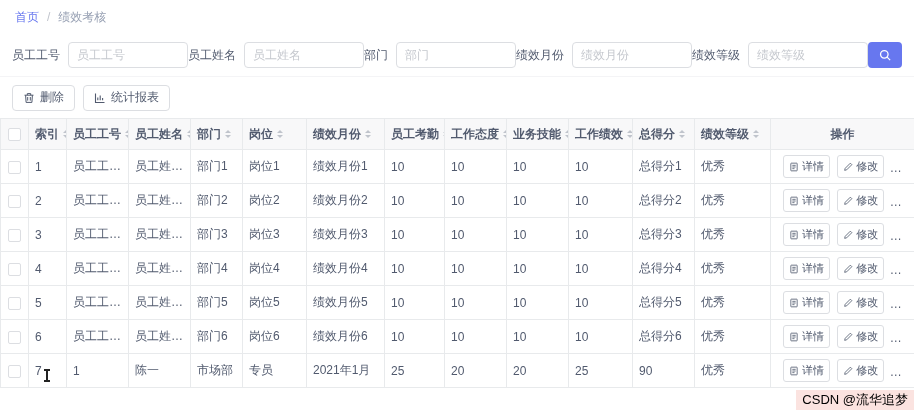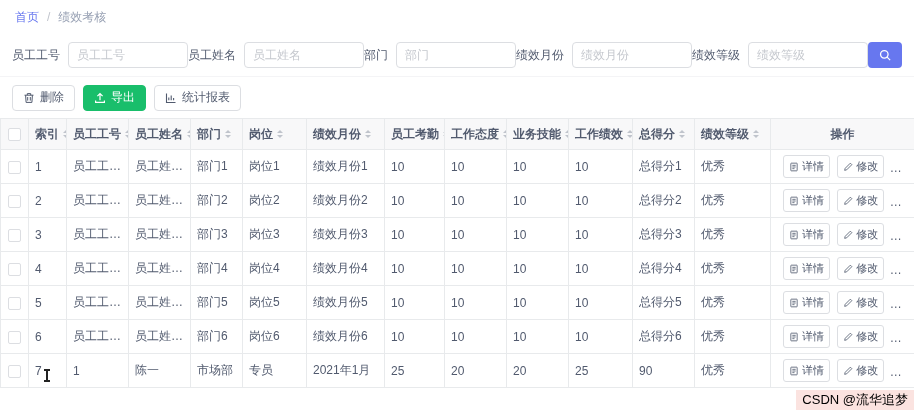--- a/index.html
+++ b/index.html
@@ -97,26 +97,20 @@
   </button>
 </div>
 
 <div class="toolbar">
   <button class="btn">
     <svg class="ic" viewBox="0 0 12 12">
         <path d="M1.5 3.2h9M4.3 3.2V1.6h3.4v1.6M2.6 3.2l.5 7.2h5.8l.5-7.2M4.7 5v3.6M7.3 5v3.6" fill="none" stroke="currentColor" stroke-width="1"></path>
       </svg>
     <span>删除</span>
   </button>
-  <button class="btn btn-success">
-    <svg class="ic" viewBox="0 0 12 12">
-        <path d="M6 8.2V1.6M3.4 4.2L6 1.6l2.6 2.6M1.6 8.4v2h8.8v-2" fill="none" stroke="#fff" stroke-width="1.2"></path>
-      </svg>
-    <span>导出</span>
-  </button>
   <button class="btn">
     <svg class="ic" viewBox="0 0 12 12">
         <path d="M1.5 1.5v9h9M3.8 8.2V5.4M6.2 8.2V3.4M8.6 8.2V6" fill="none" stroke="currentColor" stroke-width="1.1"></path>
       </svg>
     <span>统计报表</span>
   </button>
 </div>
 
 <table>
   <colgroup>

